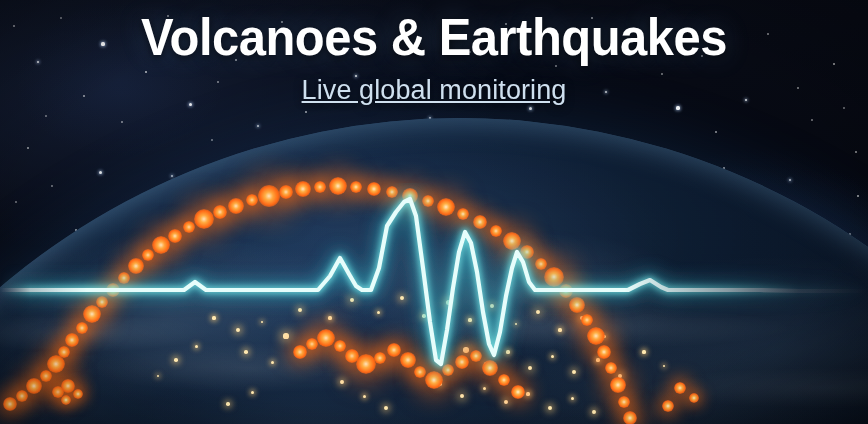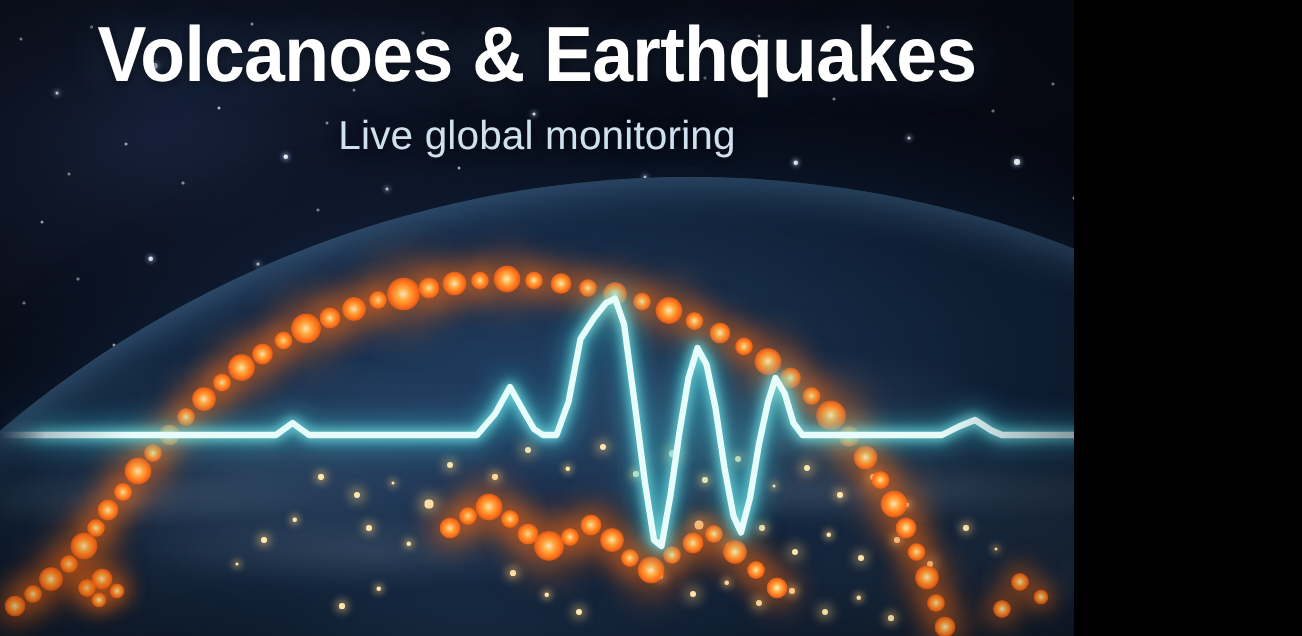--- a/index.html
+++ b/index.html
@@ -6,21 +6,21 @@
     margin: 0;
     padding: 0;
     background: #000;
   }
   body {
     font-family: "Liberation Sans", sans-serif;
   }
 
   #banner {
     position: relative;
-    width: 716px;
+    width: 868px;
     height: 424px;
     overflow: hidden;
     background: #05070f;
     user-select: none;
   }
 
   
   .space-base {
     position: absolute;
     inset: 0;
@@ -186,20 +186,21 @@
   }
   .subtitle {
     margin: 8px 0 0 0;
     font-family: "Liberation Sans", sans-serif;
     font-weight: normal;
     font-size: 27px;
     line-height: 32px;
     letter-spacing: 0.1px;
     color: #cfe0ef;
     text-shadow: 0 2px 9px rgba(0,0,0,0.70);
+    text-decoration: underline;
   }
 
   .vignette {
     position: absolute;
     inset: 0;
     pointer-events: none;
     background:
       radial-gradient(ellipse 90% 92% at 50% 50%, rgba(0,0,0,0) 52%, rgba(0,0,0,0.34) 88%, rgba(0,0,0,0.6) 100%);
     z-index: 25;
   }

